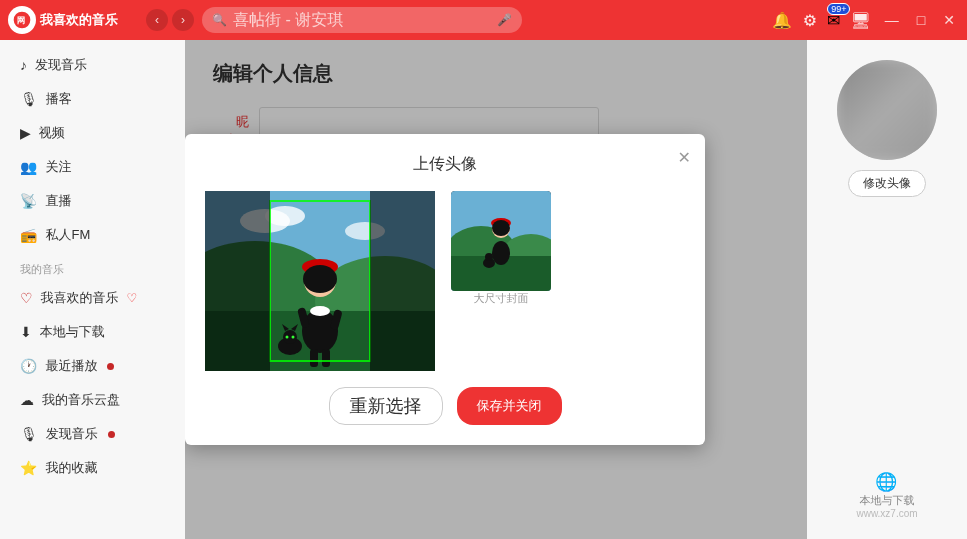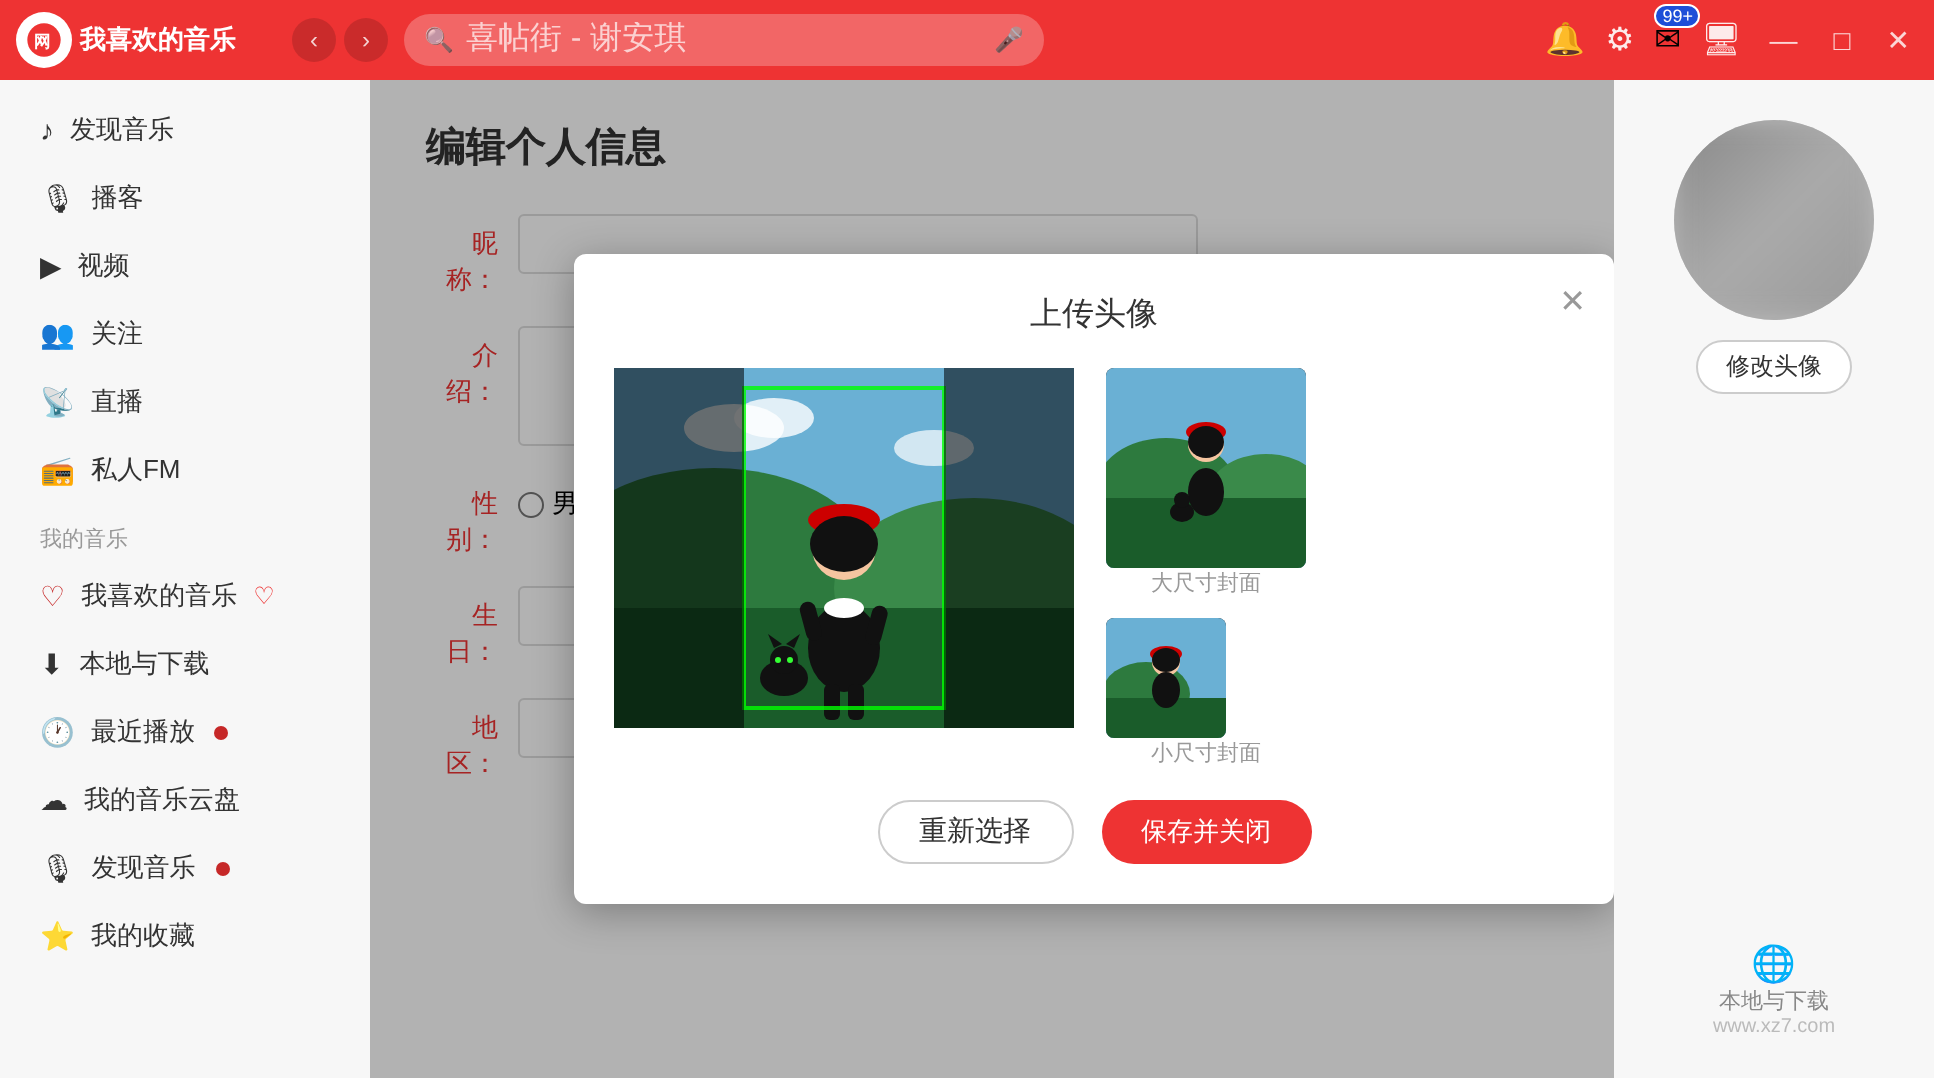--- a/index.html
+++ b/index.html
@@ -219,21 +219,21 @@
       cursor: pointer;
     }
 
     
     .dialog-overlay {
       position: absolute;
       top: 0; left: 0; right: 0; bottom: 0;
       background: rgba(0,0,0,0.3);
       display: flex;
       align-items: center;
-      justify-content: flex-end;
+      justify-content: flex-start;
       z-index: 10;
     }
     .dialog {
       background: white;
       border-radius: 6px;
       width: 520px;
       padding: 20px;
       position: relative;
       box-shadow: 0 4px 20px rgba(0,0,0,0.3);
     }
@@ -294,21 +294,21 @@
       display: flex;
       justify-content: center;
       gap: 14px;
       margin-top: 16px;
     }
     .btn-reselect {
       border: 1px solid #ccc;
       background: white;
       border-radius: 16px;
       padding: 6px 20px;
-      font-size: 14px;
+      font-size: 18px;
       cursor: pointer;
       color: #333;
     }
     .btn-save {
       background: #e33;
       color: white;
       border: none;
       border-radius: 16px;
       padding: 6px 20px;
       font-size: 13px;
@@ -552,34 +552,20 @@
                   <circle cx="50" cy="38" r="9" fill="#f5c5a0"></circle>
                   <ellipse cx="50" cy="32" rx="10" ry="5" fill="#c00"></ellipse>
                   <ellipse cx="50" cy="37" rx="9" ry="8" fill="#111"></ellipse>
                   <ellipse cx="50" cy="62" rx="9" ry="12" fill="#111"></ellipse>
                   <ellipse cx="38" cy="72" rx="6" ry="5" fill="#111"></ellipse>
                   <circle cx="38" cy="66" r="4" fill="#111"></circle>
                 </svg>
               </div>
               <div class="preview-label">大尺寸封面</div>
             </div>
-            <div>
-              <div class="preview-small">
-                <svg width="60" height="60" xmlns="http://www.w3.org/2000/svg">
-                  <rect width="60" height="60" fill="#6ab0d4"></rect>
-                  <ellipse cx="20" cy="38" rx="22" ry="16" fill="#2d7a3e"></ellipse>
-                  <rect x="0" y="40" width="60" height="20" fill="#1a5c2a"></rect>
-                  <circle cx="30" cy="22" r="7" fill="#f5c5a0"></circle>
-                  <ellipse cx="30" cy="18" rx="8" ry="4" fill="#c00"></ellipse>
-                  <ellipse cx="30" cy="21" rx="7" ry="6" fill="#111"></ellipse>
-                  <ellipse cx="30" cy="36" rx="7" ry="9" fill="#111"></ellipse>
-                </svg>
-              </div>
-              <div class="preview-label">小尺寸封面</div>
-            </div>
           </div>
         </div>
 
         <div class="dialog-actions">
           <button class="btn-reselect">重新选择</button>
           <button class="btn-save">保存并关闭</button>
         </div>
       </div>
     </div>
   </div>

